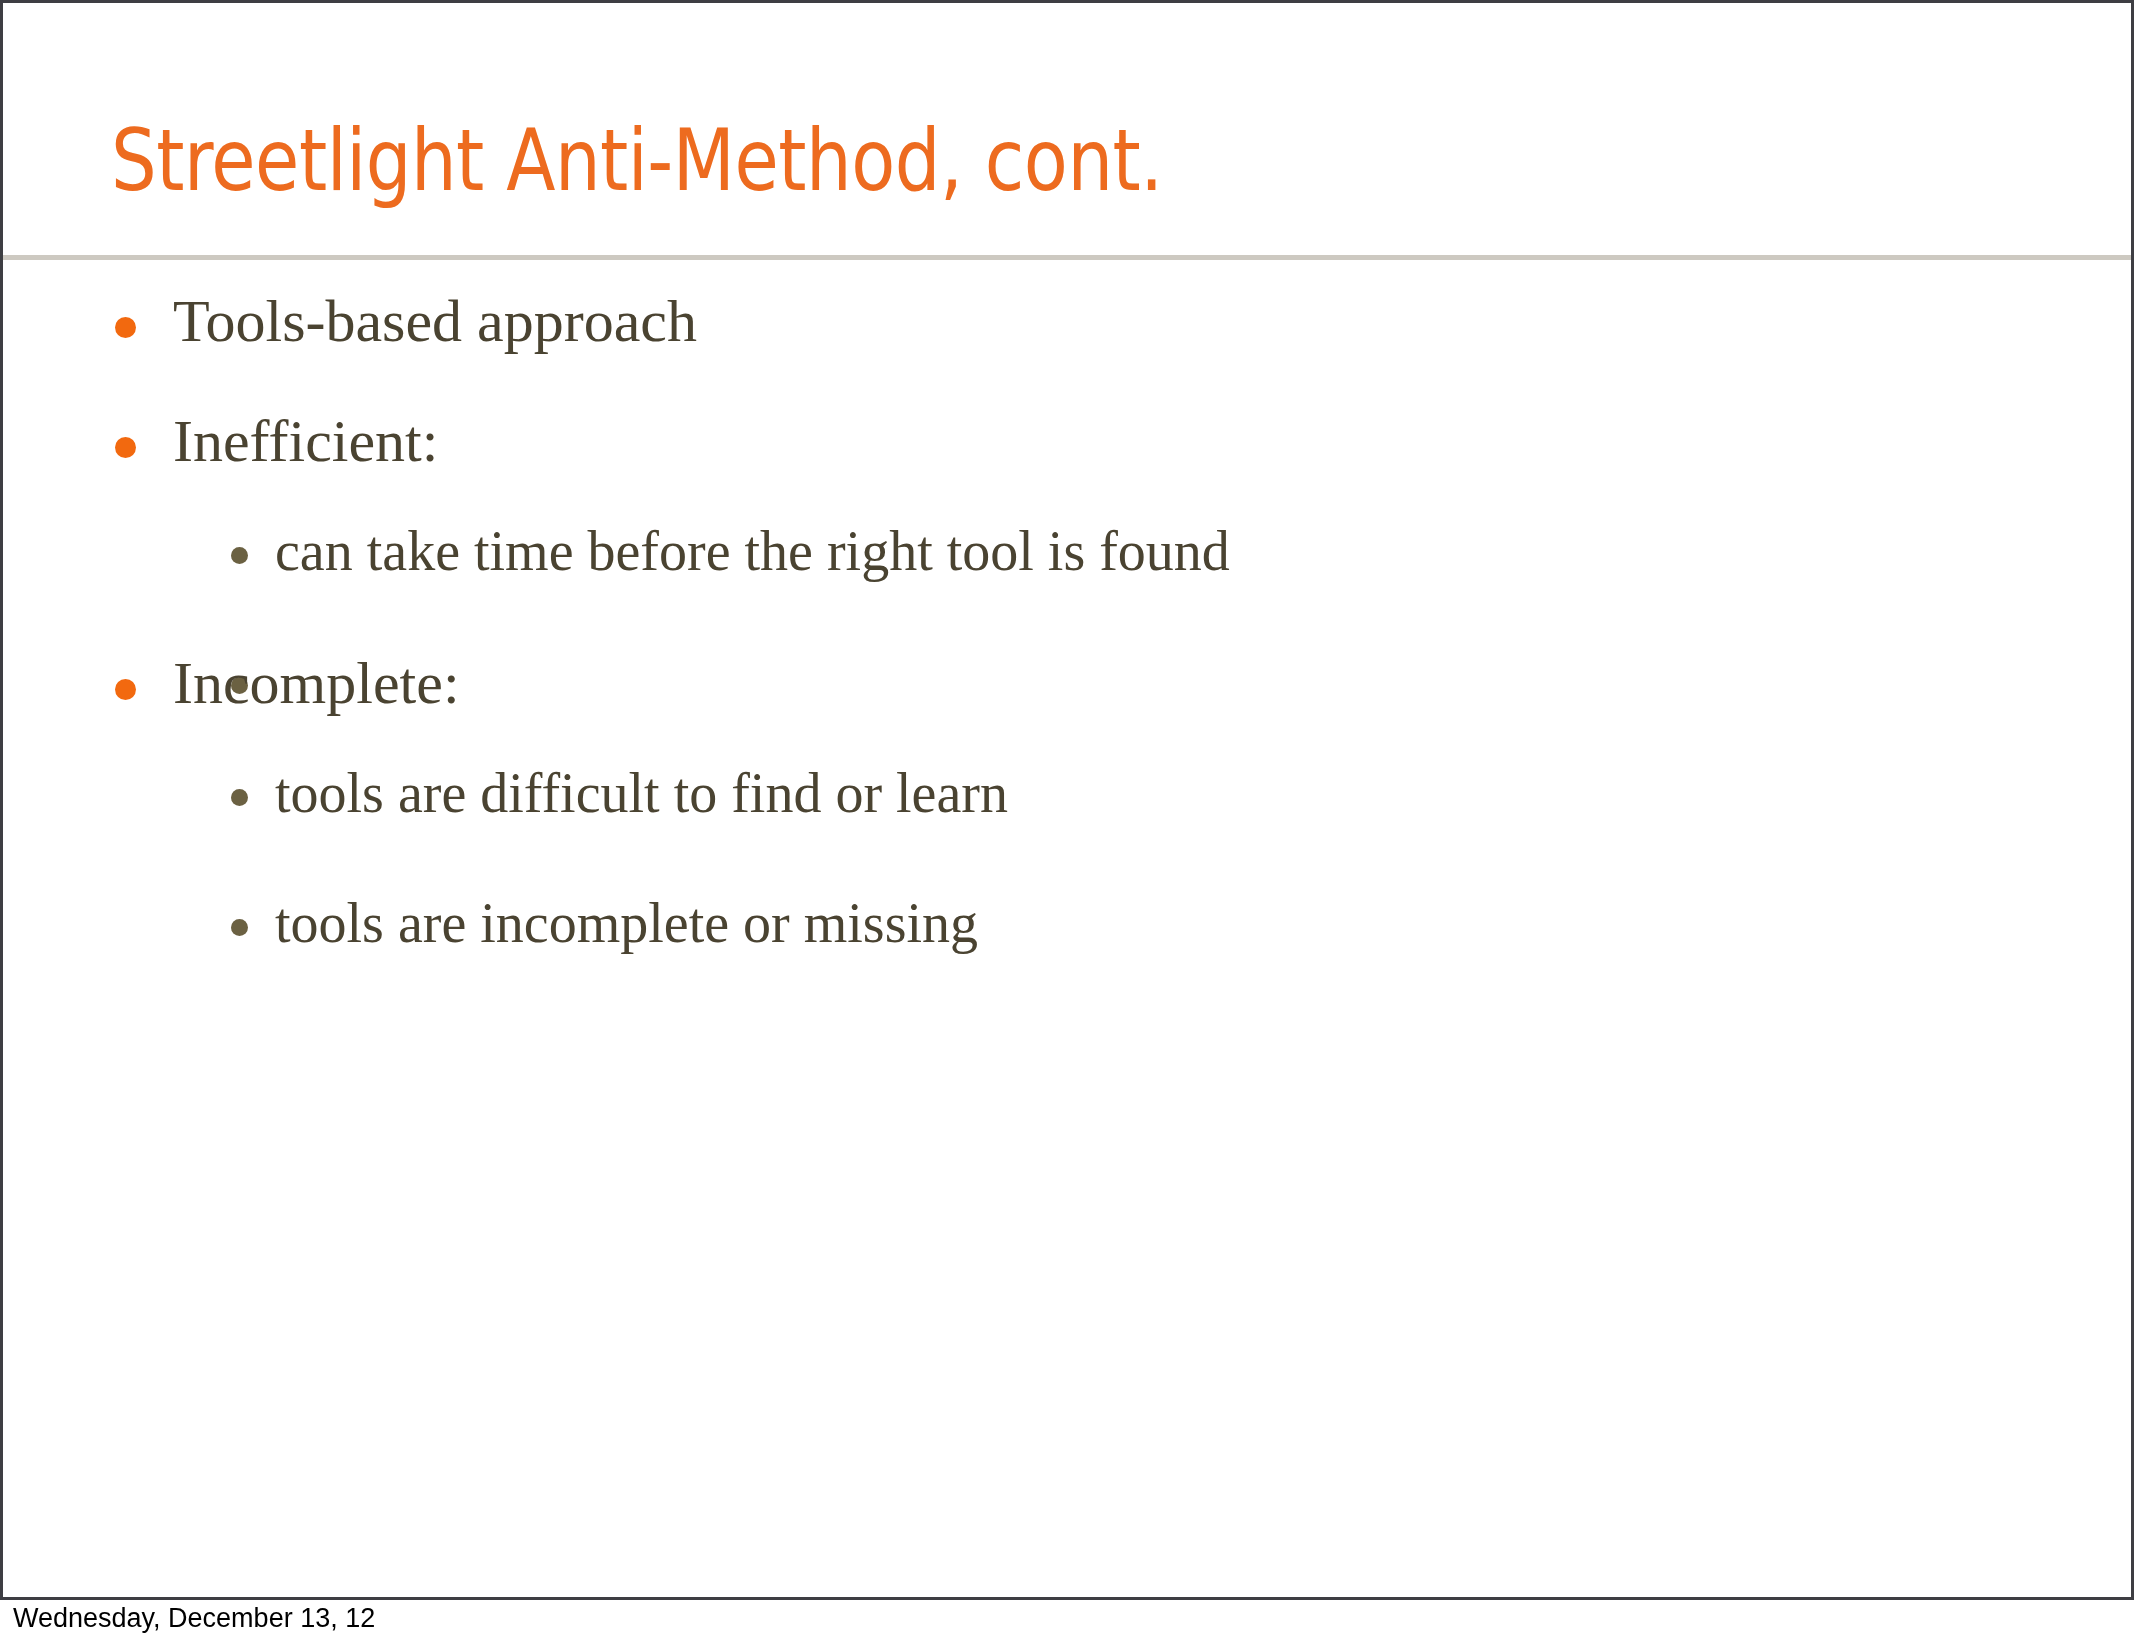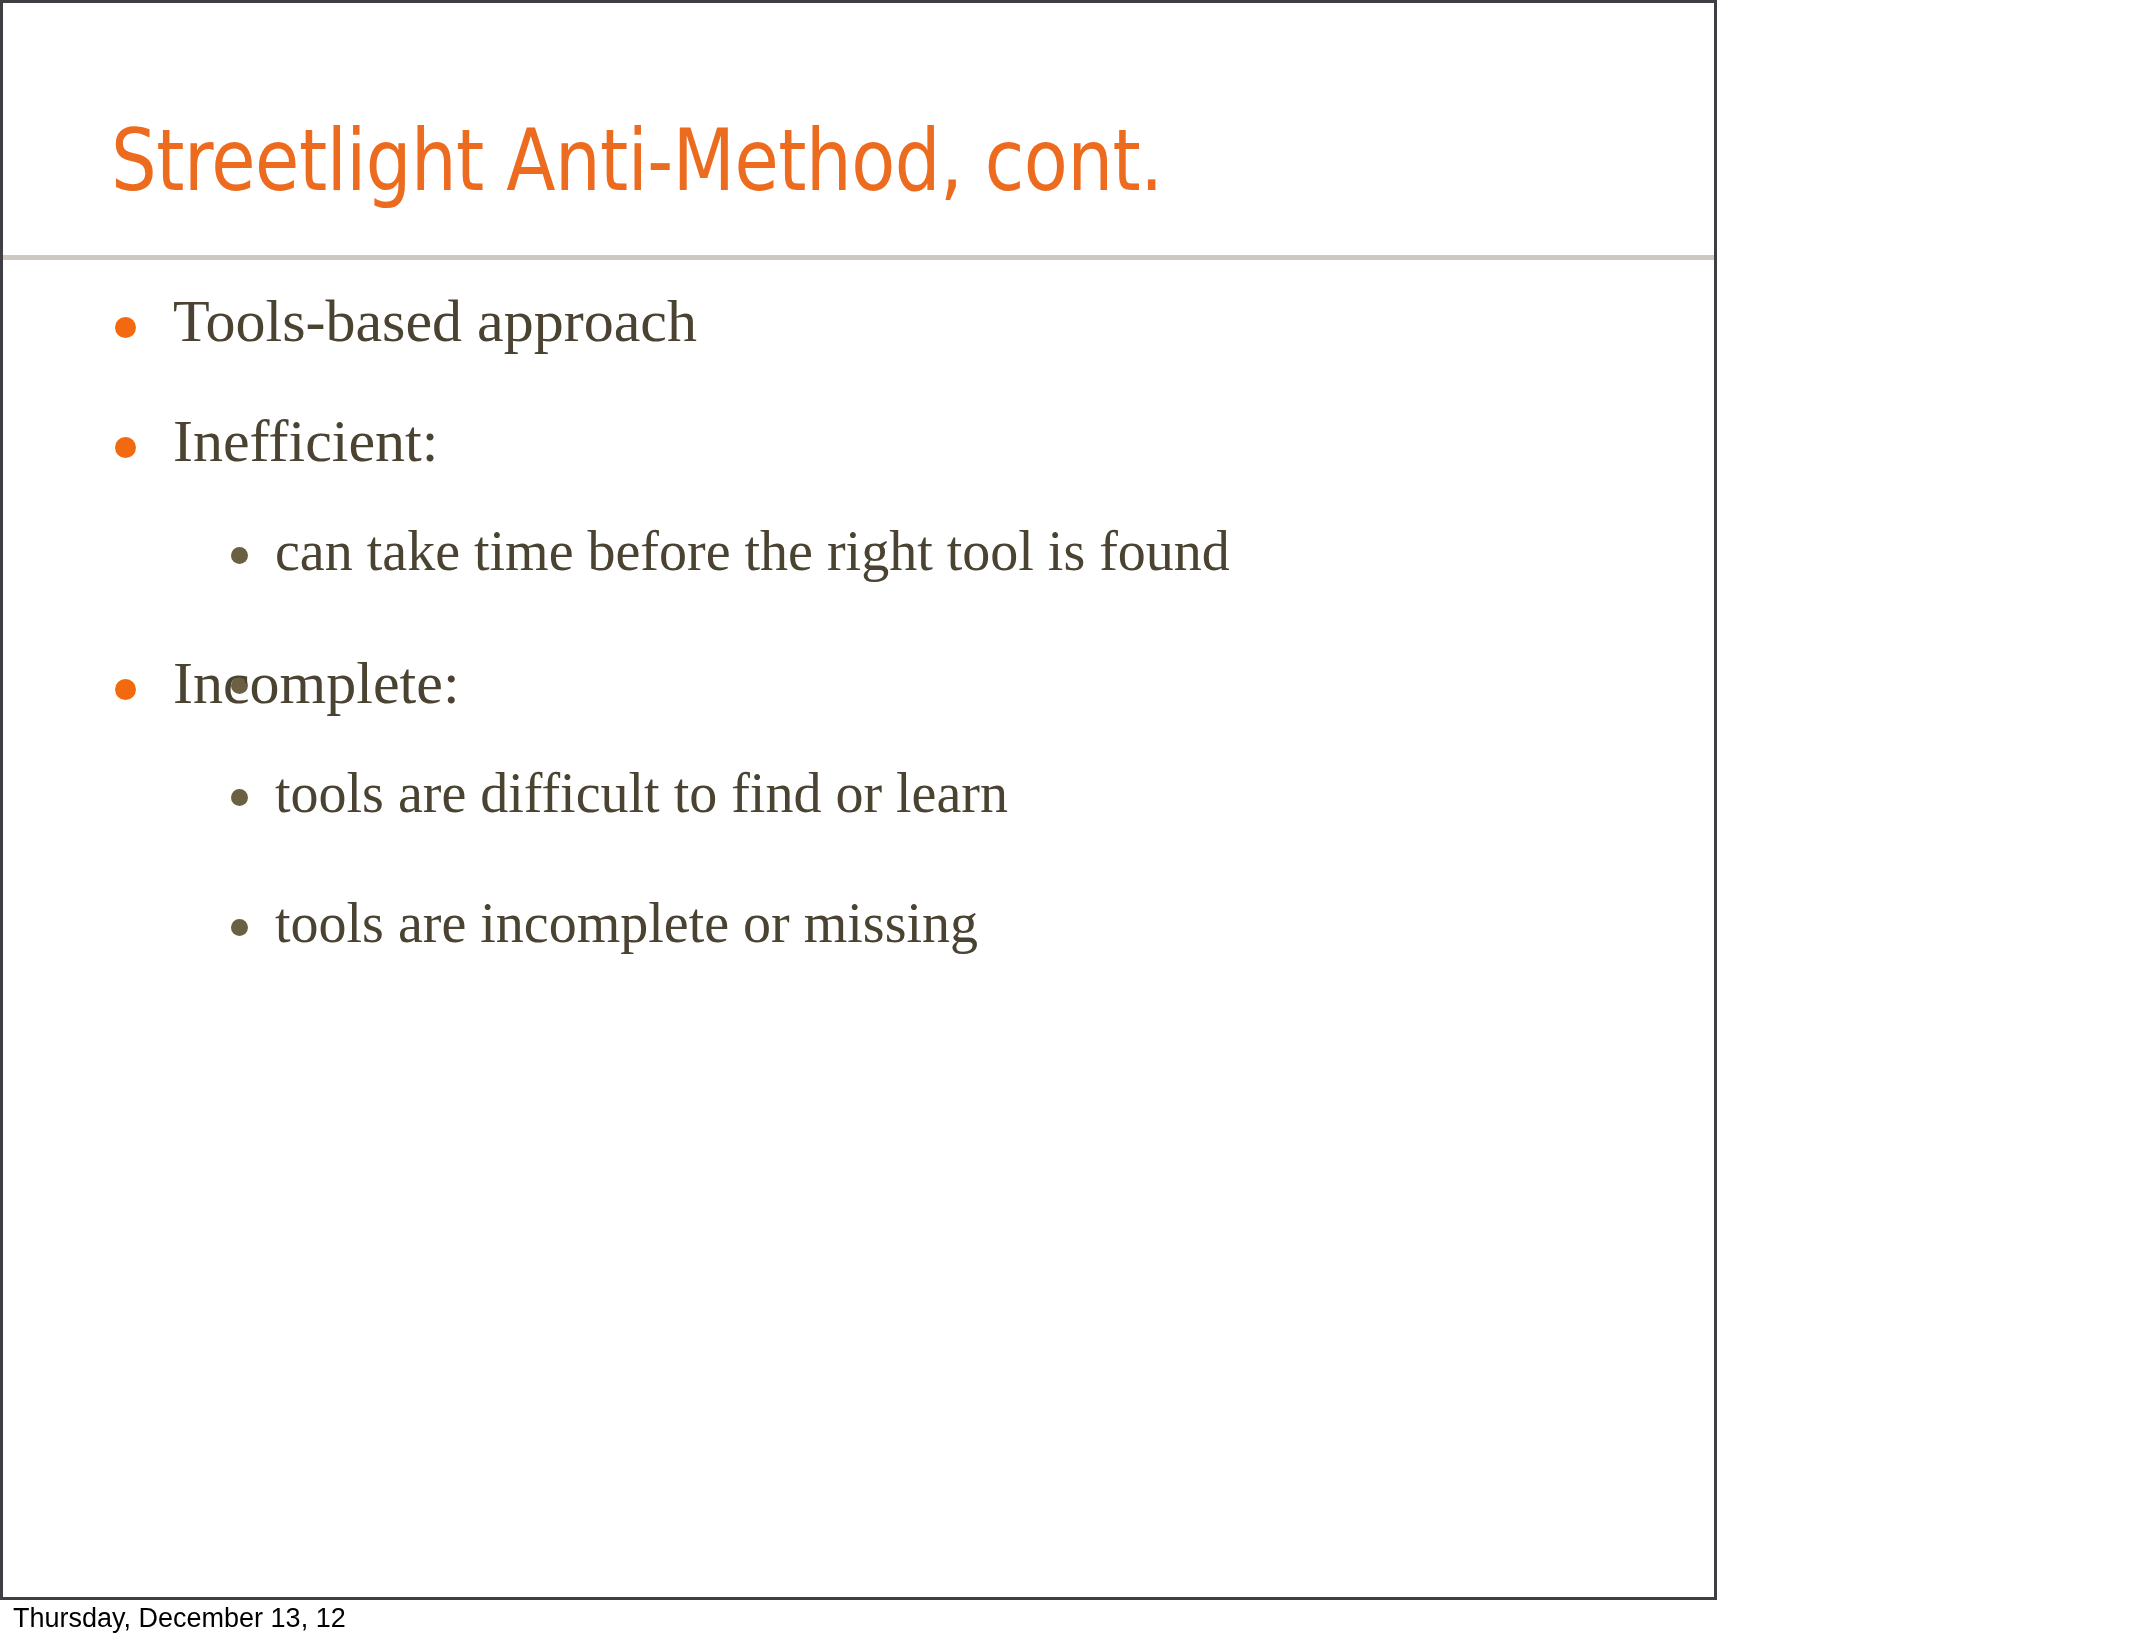--- a/index.html
+++ b/index.html
@@ -13,21 +13,21 @@
     font-family: "Liberation Sans", sans-serif;
     overflow: hidden;
     position: relative;
   }
 
   
   #slide-frame {
     position: absolute;
     left: 0;
     top: 0;
-    width: 1717px;
+    width: 2134px;
     height: 1600px;
     box-sizing: border-box;
     background: #ffffff;
     border: 3px solid #3e3e43;
     overflow: hidden;
   }
 
   
   #slide-title {
     position: absolute;
@@ -166,13 +166,13 @@
     </div>
 
     <div class="bullet-row lvl2">
       <span class="dot"></span>
       <span class="bullet-text">tools are incomplete or missing</span>
     </div>
 
   </div>
 </div>
 
-<div id="footer-date">Thursday, December 13, 12</div>
+<div id="footer-date">Wednesday, December 13, 12</div>
 
 </body></html>

